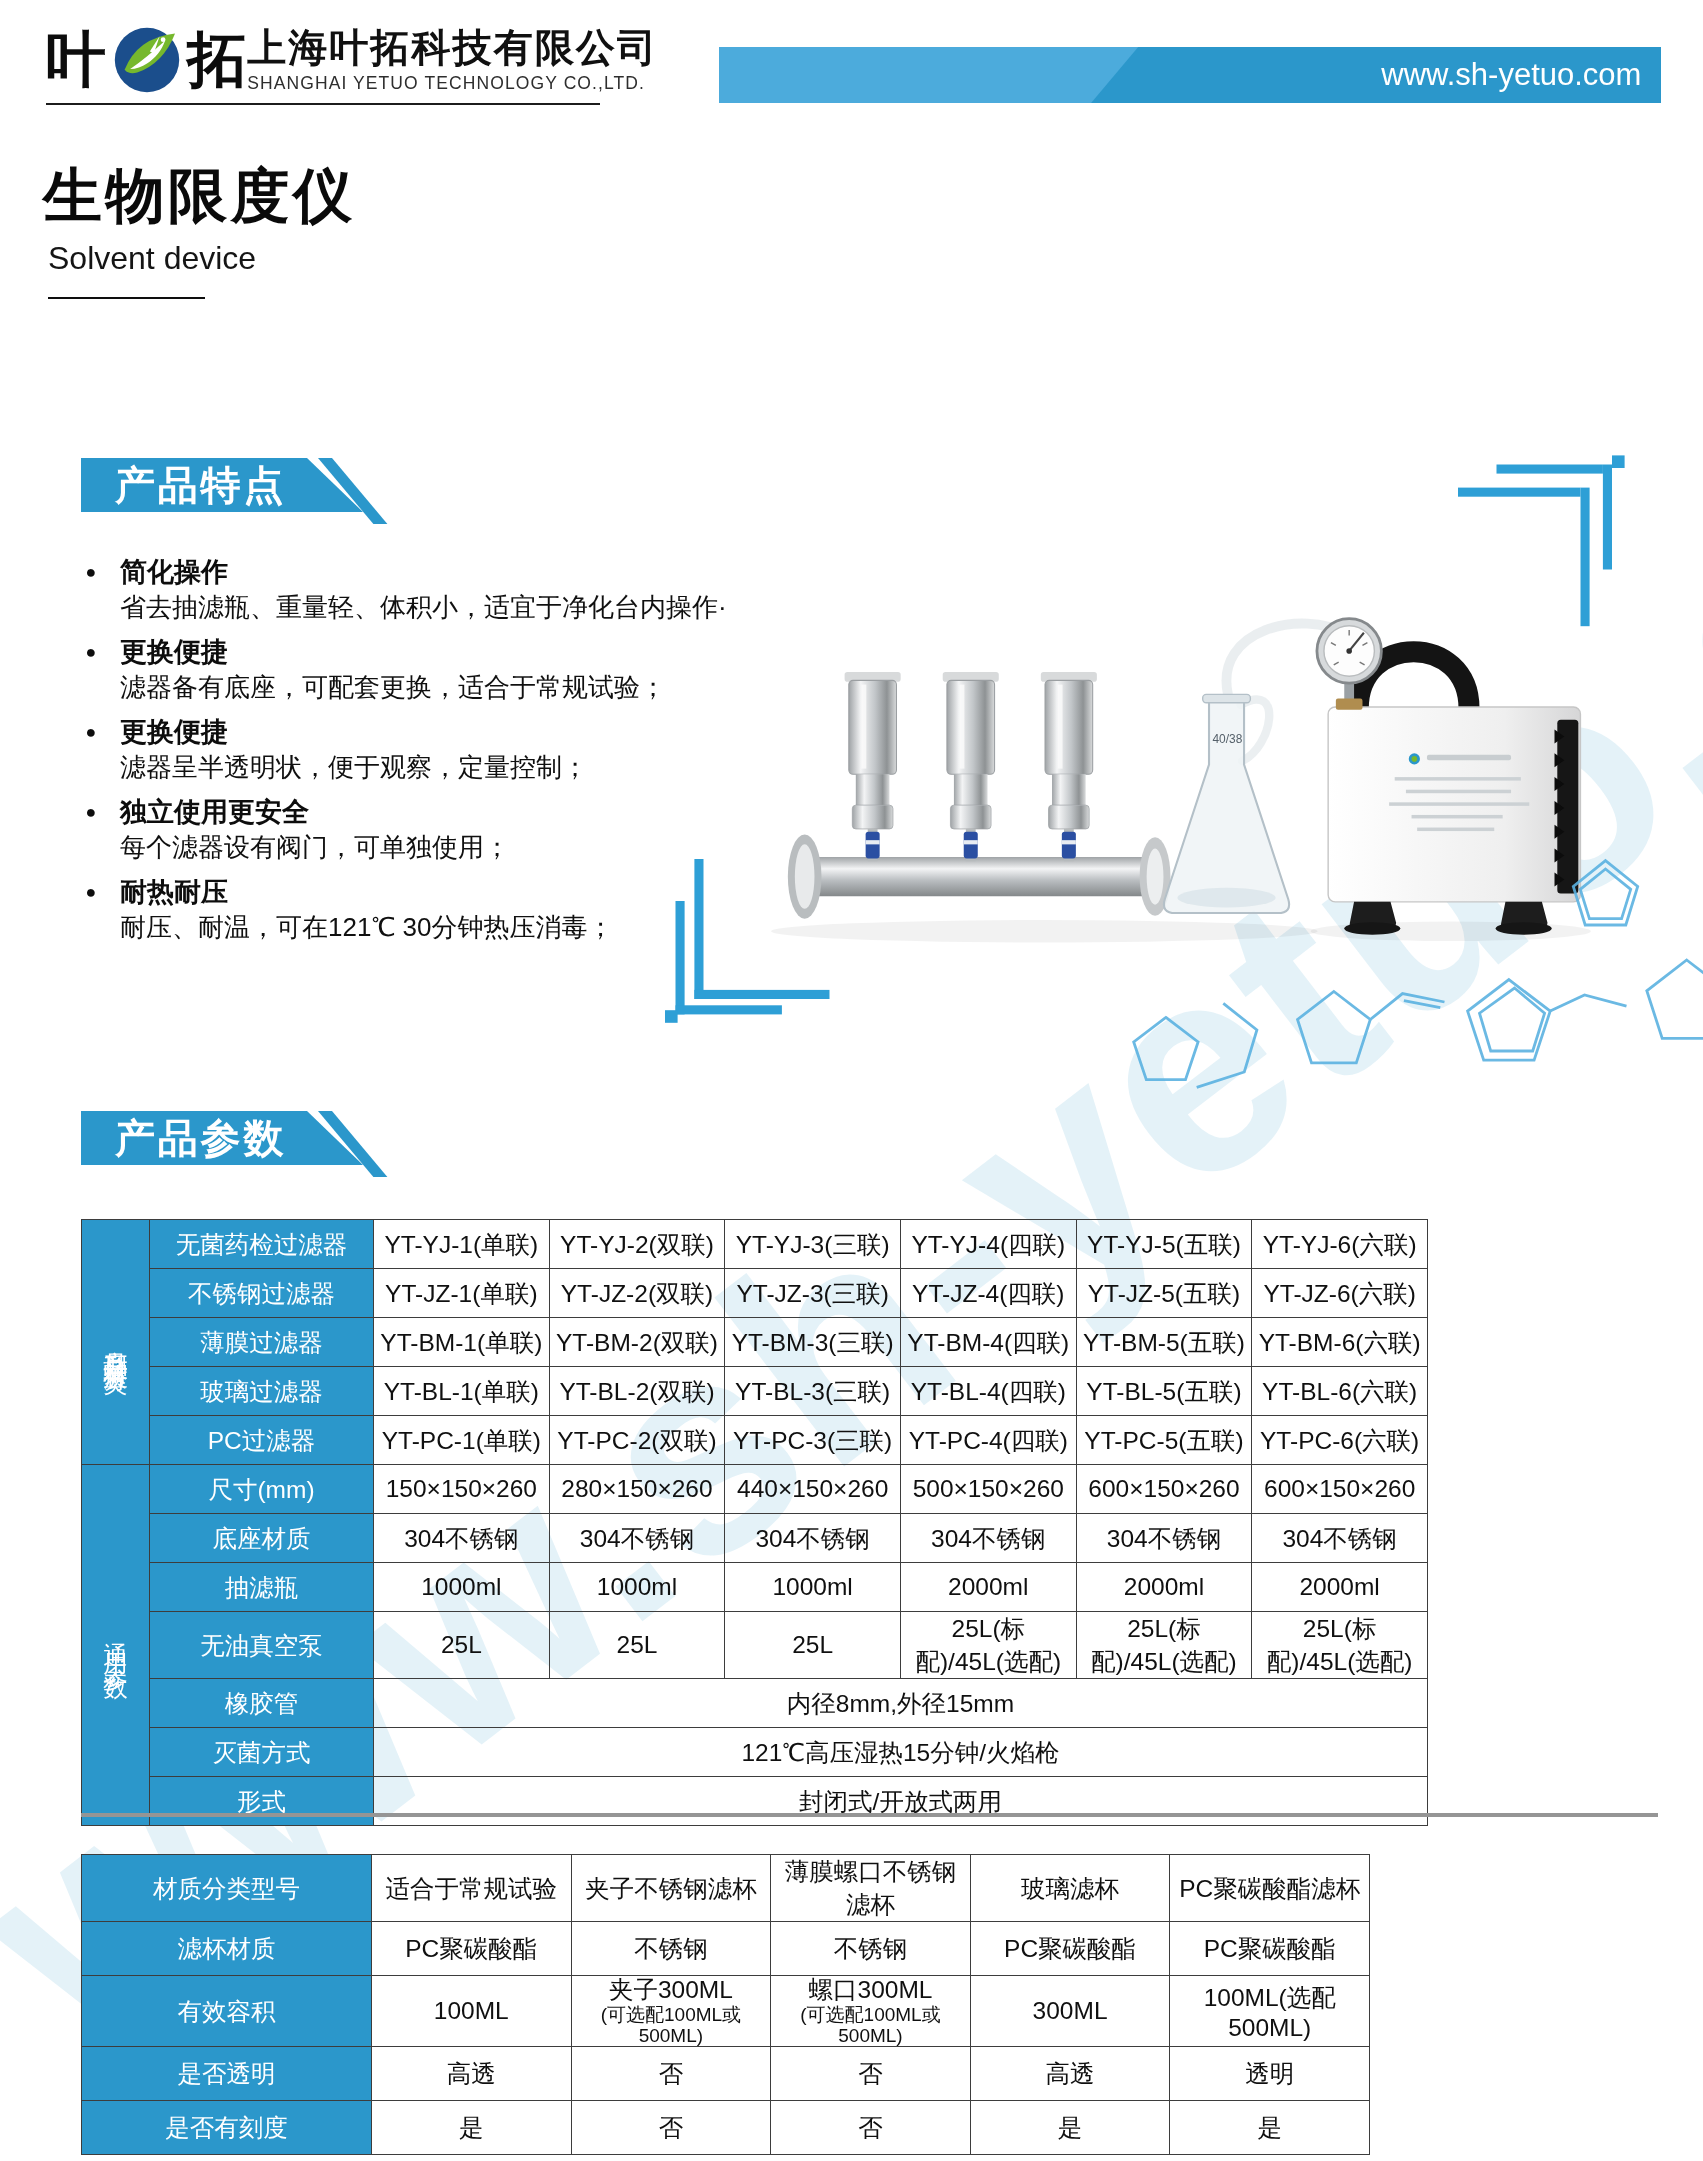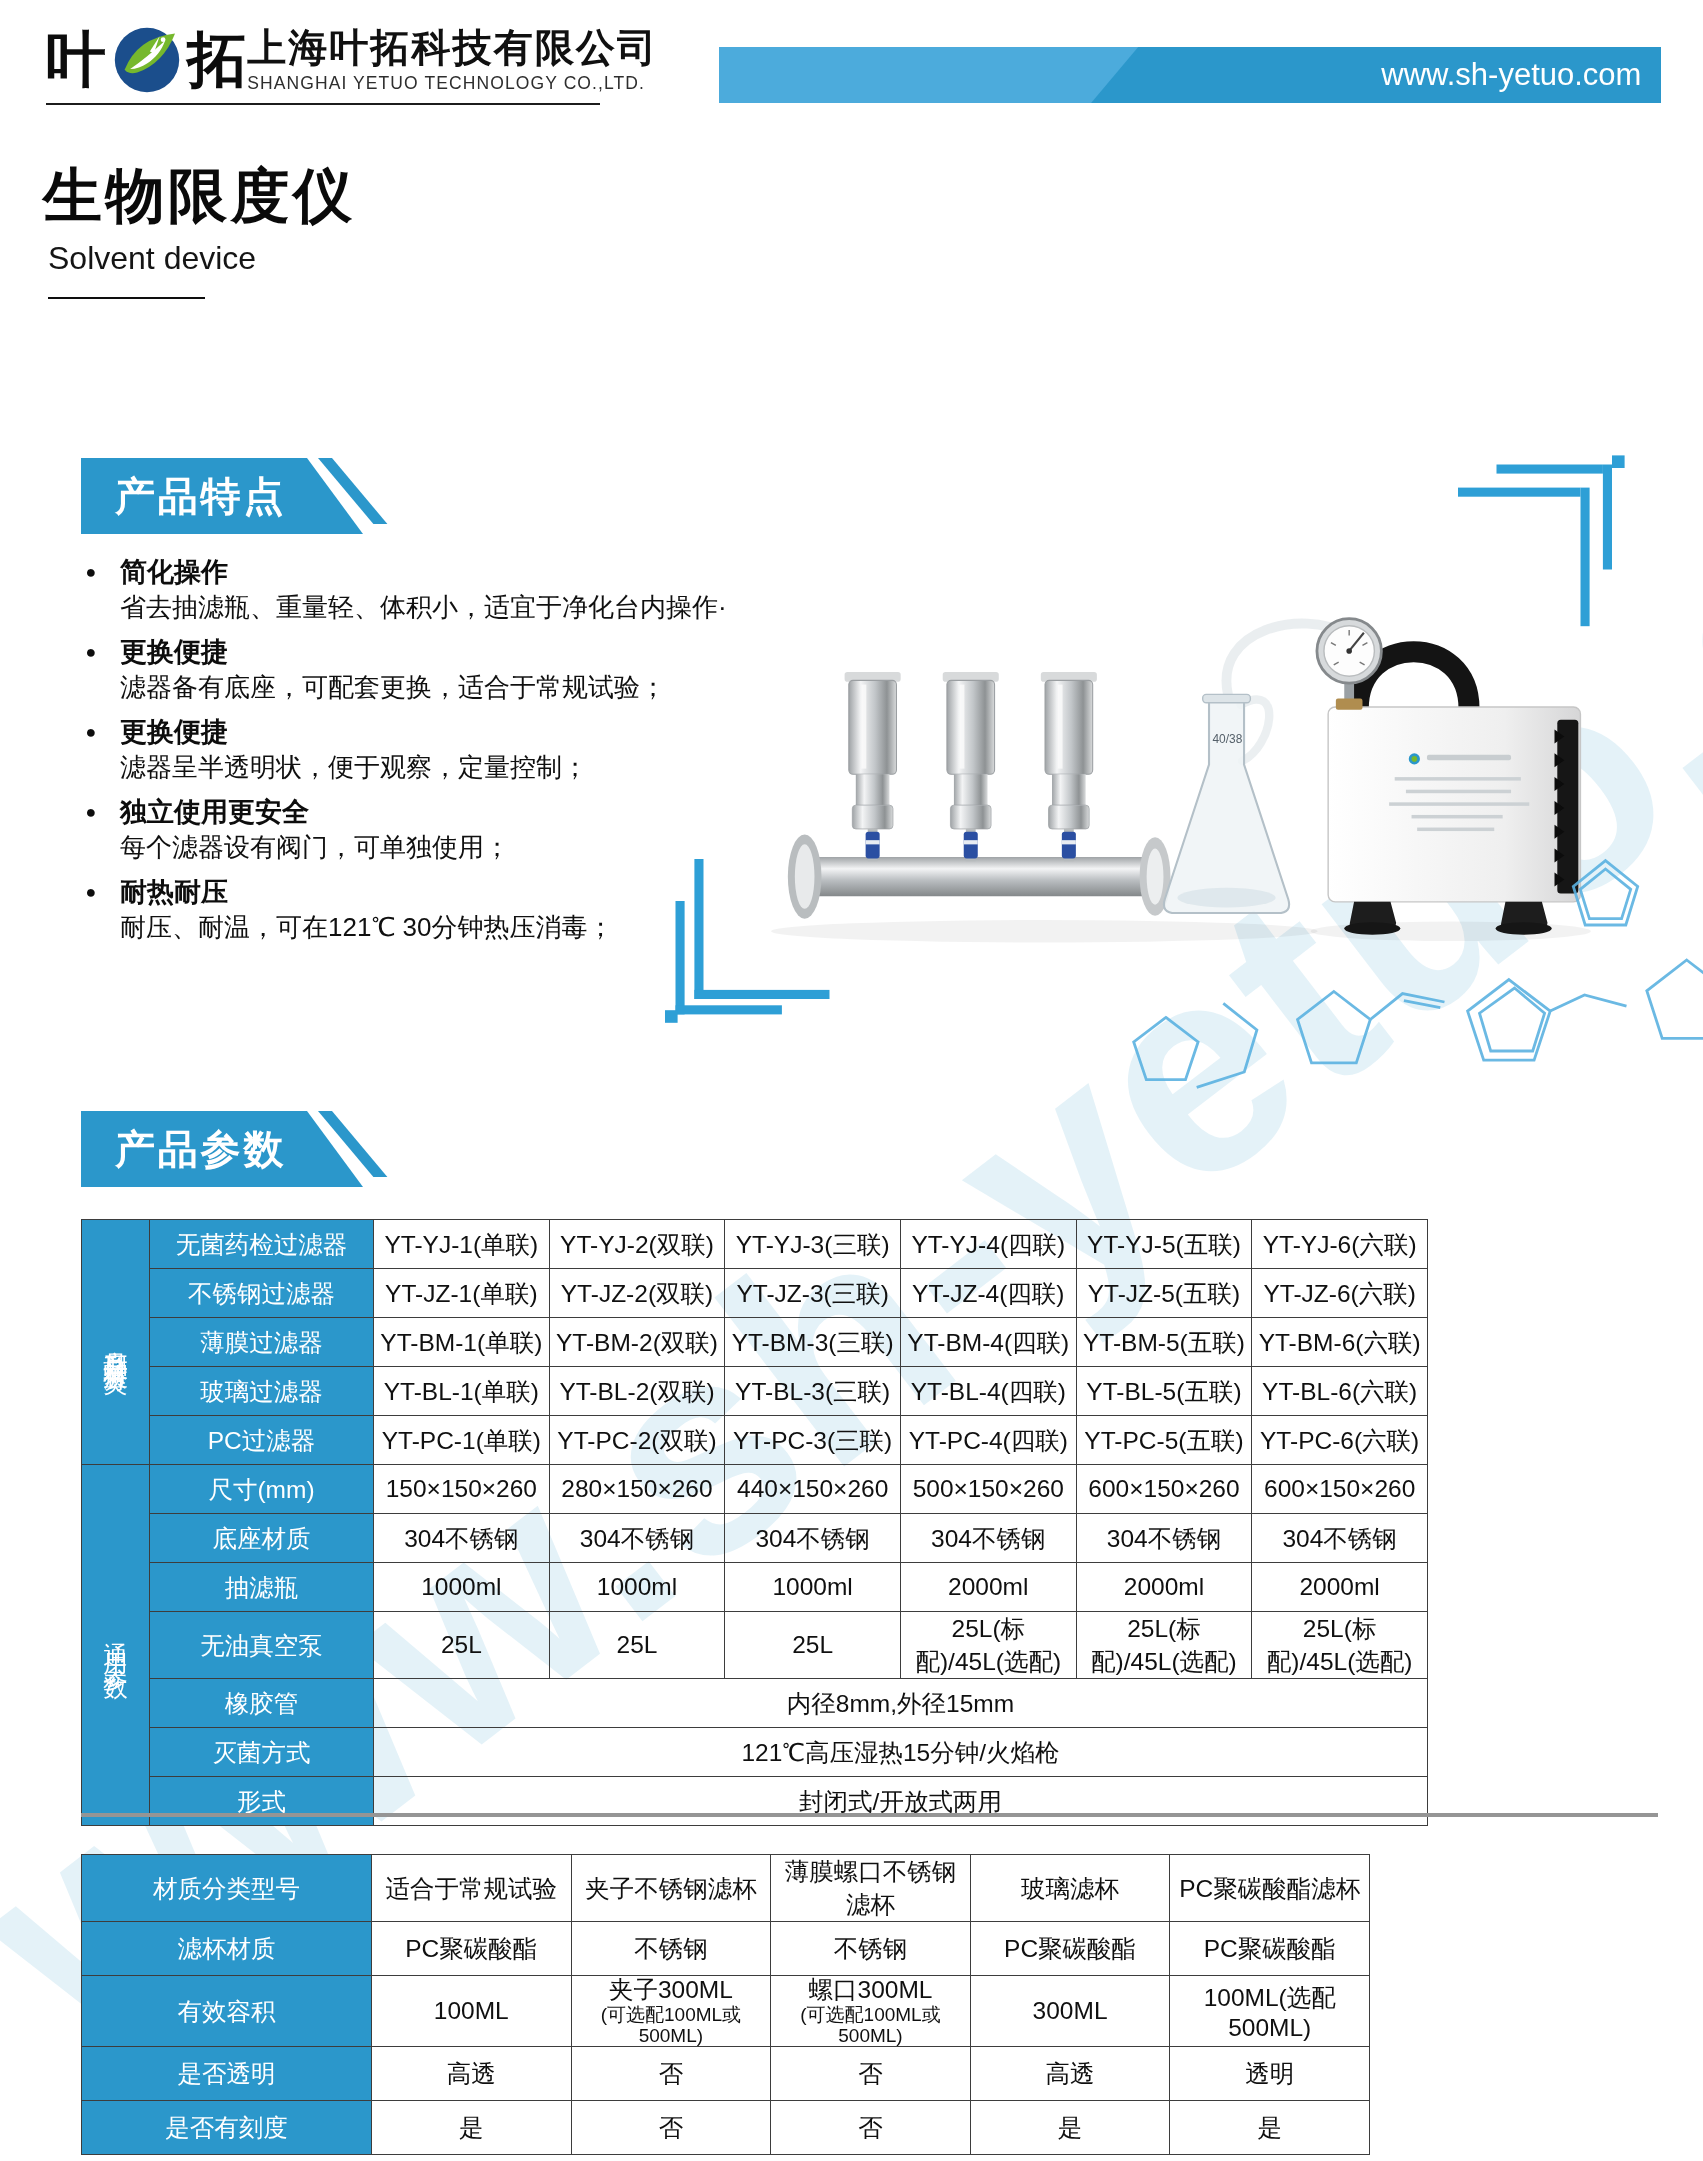--- a/index.html
+++ b/index.html
@@ -24,21 +24,21 @@
                 clip-path:polygon(0 0,44.5% 0,39.5% 100%,0 100%);}
   .banner-url{position:absolute;right:19.6px;top:0;line-height:56px;font-size:31px;color:#fff;font-weight:400;}
 
   
   .title-cn{position:absolute;left:43px;top:157px;font-size:59px;font-weight:800;letter-spacing:3.5px;color:#0a0a0a;z-index:2;}
   .title-en{position:absolute;left:48px;top:240px;font-size:32px;color:#151515;z-index:2;}
   .title-rule{position:absolute;left:48px;top:297px;width:157px;height:2.1px;background:#0e0e0e;z-index:2;}
   .intro{position:absolute;left:46px;top:327px;width:1627px;font-size:24px;line-height:34px;color:#121212;z-index:2;}
 
   
-  .section-hdr{position:absolute;left:81px;width:282px;height:76px;background:#2b97cb;color:#fff;
+  .section-hdr{position:absolute;left:81px;width:282px;height:54px;background:#2b97cb;color:#fff;
                font-size:40px;font-weight:700;letter-spacing:2.8px;display:flex;align-items:center;
                padding-left:34px;box-sizing:border-box;z-index:2;
                clip-path:polygon(0 0,calc(100% - 56px) 0,100% 100%,0 100%);}
   #hdr-features{top:458px;} #hdr-params{top:1111px;}
   .section-stripe{position:absolute;width:14px;height:66px;background:#2b97cb;transform:skewX(40deg);
                   transform-origin:0 0;z-index:2;}
   #stripe-features{left:318px;top:458px;} #stripe-params{left:318px;top:1111px;}
 
   
   .features{position:absolute;left:84px;top:554px;width:708px;z-index:2;}

